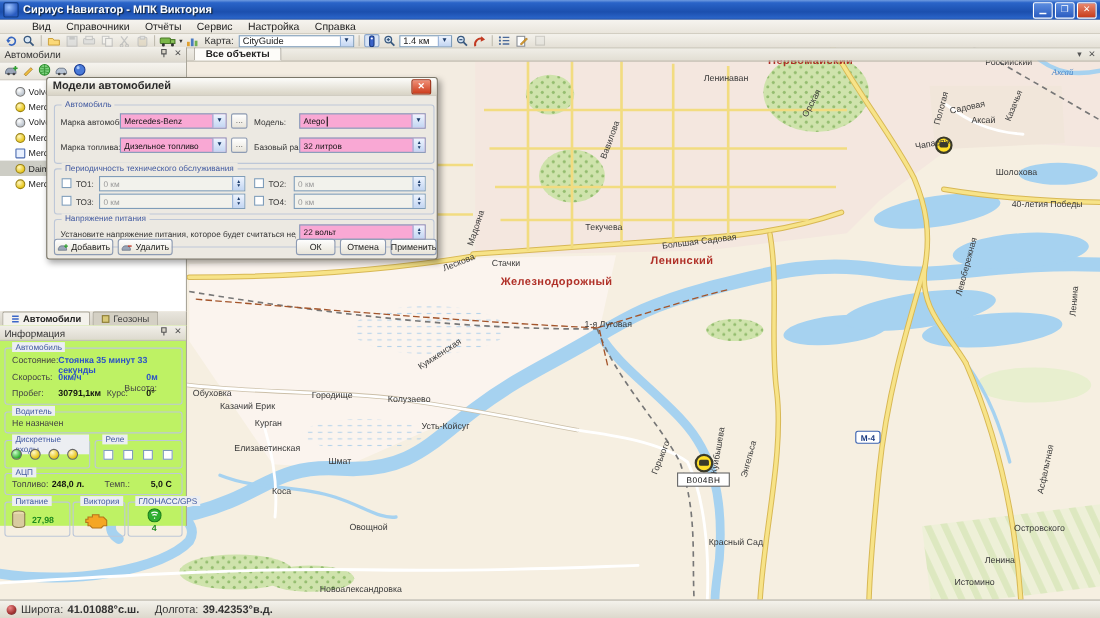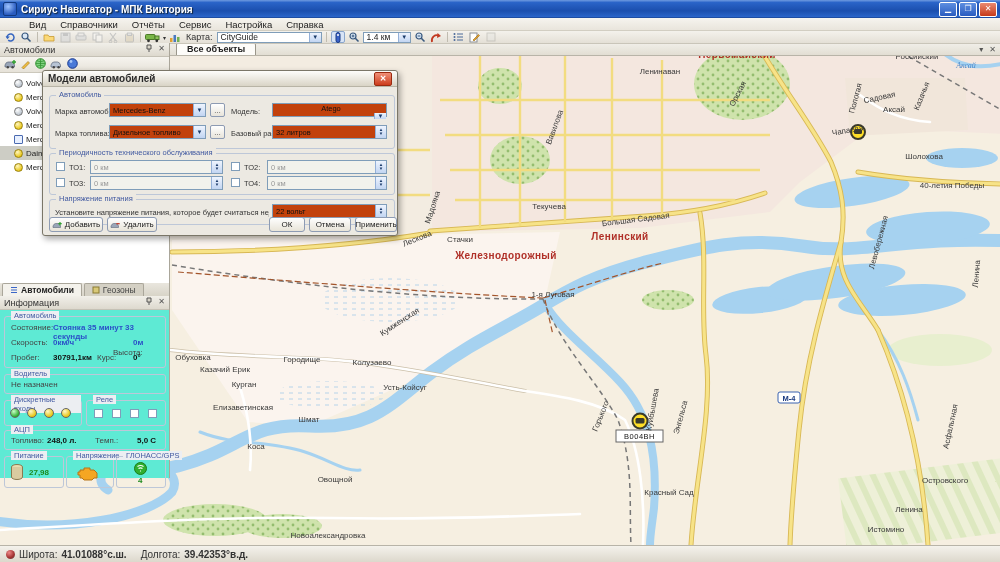--- a/index.html
+++ b/index.html
@@ -69,21 +69,21 @@
 
   
   #lowtabs{left:0;top:283px;width:170px;height:13px;background:linear-gradient(#e9e6de,#d8d4c8);
     border-right:1px solid #aaa69a;display:flex;align-items:flex-end;box-sizing:border-box;}
   .ltab{height:12px;display:flex;align-items:center;gap:3px;padding:0 7px;font-size:8.5px;color:#444;
     border:1px solid #aaa69a;border-bottom:none;border-radius:2px 2px 0 0;background:#d4d0c4;margin-left:2px;}
   .ltab.active{background:#f4f2ec;font-weight:bold;color:#222;}
   .lt-ic{width:8px;height:8px;display:inline-block;}
 
   
-  #infopanel{left:0;top:296px;width:170px;height:182px;background:#5eead4;border-right:1px solid #aaa69a;box-sizing:border-box;font-size:8px;}
+  #infopanel{left:0;top:296px;width:170px;height:182px;background:#bef264;border-right:1px solid #aaa69a;box-sizing:border-box;font-size:8px;}
   .grp{position:absolute;border:1px solid #bdc7d8;border-radius:3px;}
   .grp>.gt{position:absolute;top:-6px;left:6px;background:#eceef2;padding:0 3px;color:#4059a0;font-size:7.5px;}
   .ilbl{color:#444;}
   .ival{font-weight:bold;color:#111;}
   .ival.blue{color:#2b50c8;}
   .ival.green{color:#1e8a1e;}
   .led{width:10px;height:10px;border-radius:50%;display:inline-block;border:1px solid #666;box-sizing:border-box;}
   .led.green{background:radial-gradient(circle at 35% 30%,#c8ffc8,#2fae2f 70%);}
   .led.yellow{background:radial-gradient(circle at 35% 30%,#fff8c8,#e8c514 70%);}
   .relay{width:9px;height:9px;border:1px solid #7f9db9;background:#fff;display:inline-block;box-sizing:border-box;}
@@ -91,21 +91,21 @@
   
   #dialog{left:42px;top:70px;width:356px;height:166px;background:#ece9e2;
     border:1px solid #7a7668;border-radius:3px;box-shadow:2px 3px 6px rgba(0,0,0,.35);z-index:20;box-sizing:border-box;}
   #dlg-title{height:15px;background:linear-gradient(#fdfdfb,#d9d4c6);border-bottom:1px solid #b8b4a6;
     border-radius:3px 3px 0 0;display:flex;align-items:center;padding:0 5px;font-size:10px;font-weight:bold;color:#2a2a2a;}
   #dlg-close{margin-left:auto;width:16px;height:12px;border-radius:2px;border:1px solid #9a2a10;
     background:linear-gradient(#f09078,#cc3c1c);color:#fff;font-size:8px;display:flex;align-items:center;justify-content:center;}
   .dgrp{position:absolute;border:1px solid #bdc7d8;border-radius:3px;}
   .dgrp>.gt{position:absolute;top:-6px;left:6px;background:#ece9e2;padding:0 3px;color:#4059a0;font-size:7.5px;}
   .dlbl{position:absolute;font-size:7.5px;color:#333;}
-  .fld{position:absolute;height:14px;background:#c2410c;border:1px solid #7f9db9;box-sizing:border-box;
+  .fld{position:absolute;height:14px;background:#f9a8d4;border:1px solid #7f9db9;box-sizing:border-box;
     font-size:7.5px;display:flex;align-items:center;padding-left:3px;color:#111;}
   .fld .arr{margin-left:auto;width:11px;height:100%;display:flex;align-items:center;justify-content:center;
     background:linear-gradient(#eef4fe,#c2d5f2);border-left:1px solid #94b0d8;font-size:6px;color:#1a3a6a;}
   .fld .spinner{margin-left:auto;width:10px;height:100%;display:flex;flex-direction:column;
     background:linear-gradient(#eef4fe,#c2d5f2);border-left:1px solid #94b0d8;font-size:4.5px;color:#1a3a6a;
     align-items:center;justify-content:center;line-height:1;}
   .fld.dis{background:#f2f2ec;color:#999;}
   .dots{position:absolute;height:14px;width:15px;border:1px solid #8d9bb3;border-radius:2px;
     background:linear-gradient(#fff,#e8e4da);font-size:7px;display:flex;align-items:center;justify-content:center;color:#333;box-sizing:border-box;}
   .cb{position:absolute;width:9px;height:9px;border:1px solid #7f9db9;background:#fff;box-sizing:border-box;}
@@ -612,21 +612,21 @@
       <span class="gt">Питание</span>
       <span class="abs" style="left:5px;top:6px;">
         <svg width="14" height="18">
             <ellipse cx="7" cy="4" rx="5.5" ry="2.5" fill="#e8dcb0" stroke="#8a7a50"></ellipse>
             <path d="M1.5,4 v10 a5.5,2.5 0 0 0 11,0 v-10" fill="#d9cba0" stroke="#8a7a50"></path>
           </svg>
       </span>
       <span class="abs ival green" style="left:24px;top:11px;">27,98</span>
     </div>
     <div class="grp" style="left:66px;top:160px;width:46px;height:30px;">
-      <span class="gt">Напряжение</span>
+      <span class="gt">Виктория</span>
       <span class="abs" style="left:9px;top:7px;">
         <svg width="26" height="17">
             <path d="M4,6 h4 v-2 h6 v2 h4 l3,3 v5 h-3 l-2,2 h-8 l-2,-2 h-2 v-3 h-2 v-3 h2 z" fill="#f5a623" stroke="#b5741a" stroke-width="1"></path>
           </svg>
       </span>
     </div>
     <div class="grp" style="left:116px;top:160px;width:48px;height:30px;">
       <span class="gt">ГЛОНАСС/GPS</span>
       <span class="abs" style="left:17px;top:5px;">
         <svg width="13" height="13">
@@ -647,21 +647,21 @@
     <div class="dgrp" style="left:6px;top:24px;width:344px;height:52px;">
       <span class="gt">Автомобиль</span>
     </div>
     <span class="dlbl" style="left:12px;top:36px;">Марка автомобиля:</span>
     <span class="fld" style="left:66px;top:32px;width:97px;">
       <span>Mercedes-Benz</span>
       <span class="arr">▼</span>
     </span>
     <span class="dots" style="left:167px;top:32px;">…</span>
     <span class="dlbl" style="left:188px;top:36px;">Модель:</span>
-    <span class="fld" style="left:229px;top:32px;width:115px;flex-direction:column;">
+    <span class="fld" style="left:229px;top:32px;width:115px;">
       <span>Atego</span>
         <span class="caret"></span>
       <span class="arr">▼</span>
     </span>
     <span class="dlbl" style="left:12px;top:58px;">Марка топлива:</span>
     <span class="fld" style="left:66px;top:54px;width:97px;text-align:center;">
       <span>Дизельное топливо</span>
       <span class="arr">▼</span>
     </span>
     <span class="dots" style="left:167px;top:54px;">…</span>

